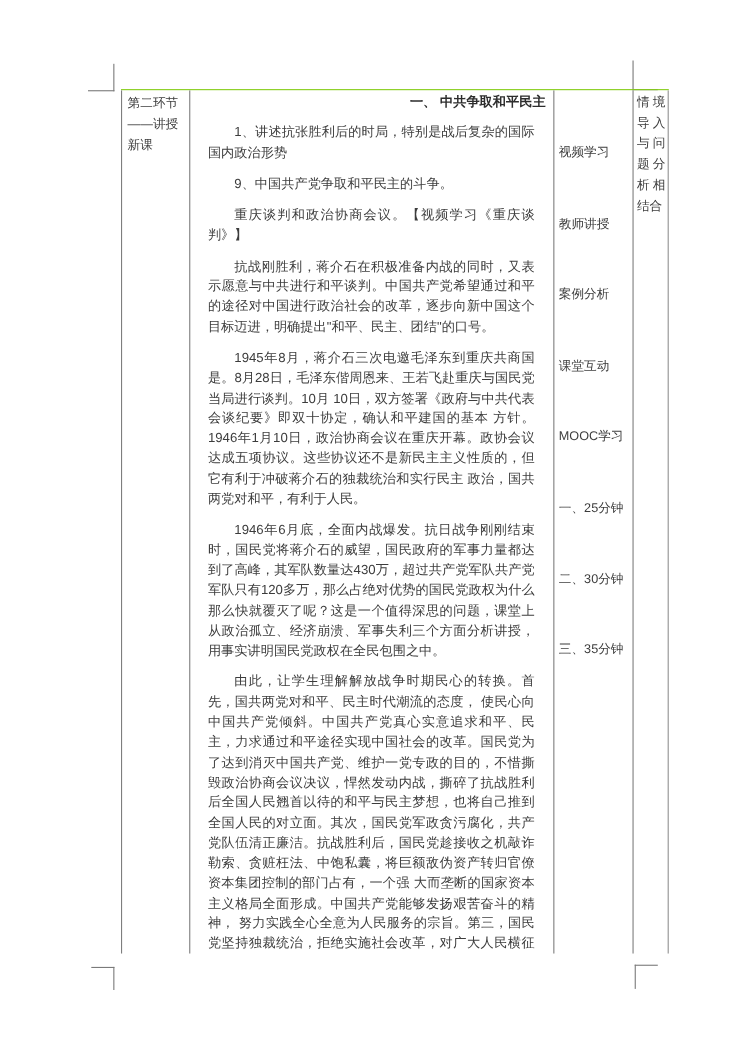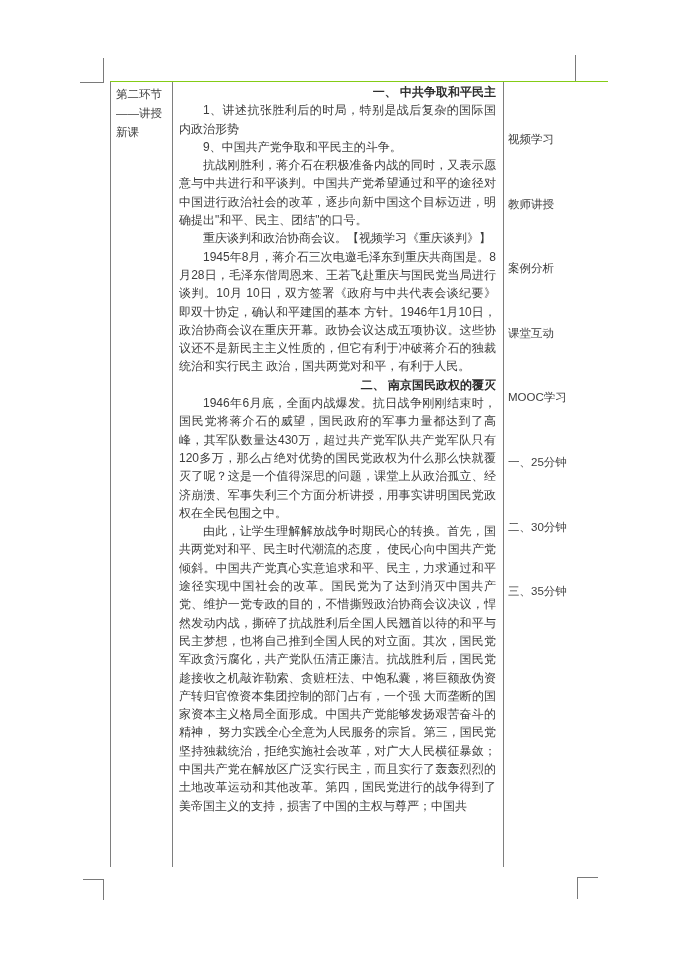--- a/index.html
+++ b/index.html
@@ -21,21 +21,21 @@
     display:flex; border-top:1px solid #84cc16; overflow:hidden;
   }
   .cell { box-sizing:border-box; border-left:1px solid #7e7e7e; overflow:hidden; }
   .cell.last { border-right:1px solid #7e7e7e; }
 
   .col-stage   { width:62px;  padding:3px 4px 0 5px; font-size:11.5px; line-height:19px; }
   .col-content { width:331px; padding:1px 7px 0 6px; font-size:12px;   line-height:18.3px; }
   .col-methods { width:72px;  padding:2px 0 0 4px;   font-size:11.5px; line-height:18.6px; white-space:nowrap; }
   .col-approach{ width:33px;  padding:2px 2px 0 3px; font-size:11.5px; line-height:19px; text-align:justify; }
 
-  .para    { margin:0; text-indent:2em; text-align:justify; }
+  .para    { margin:10px; text-indent:2em; text-align:justify; }
   .heading { margin:0; text-indent:2.2em; text-align:right; font-weight:bold; color:#2d2d2d; }
   .method-item { height:18.6px;margin-top:46px; }
 </style>
 </head>
 <body>
 
 <div class="page">
 
   <div class="crop crop-tl"></div>
   <div class="crop crop-tr"></div>
@@ -45,34 +45,36 @@
   <div class="lesson-table">
 
     <div class="cell col-stage">
       <div>第二环节——讲授新课</div>
     </div>
 
     <div class="cell col-content">
       <p class="heading">一、 中共争取和平民主</p>
       <p class="para">1、讲述抗张胜利后的时局，特别是战后复杂的国际国内政治形势</p>
       <p class="para">9、中国共产党争取和平民主的斗争。</p>
+      <p class="para">重庆谈判和政治协商会议。【视频学习《重庆谈判》】</p>
       <p class="para">抗战刚胜利，蒋介石在积极准备内战的同时，又表示愿意与中共进行和平谈判。中国共产党希望通过和平的途径对中国进行政治社会的改革，逐步向新中国这个目标迈进，明确提出"和平、民主、团结"的口号。</p>
-      <p class="para">重庆谈判和政治协商会议。【视频学习《重庆谈判》】</p>
       <p class="para">1945年8月，蒋介石三次电邀毛泽东到重庆共商国是。8月28日，毛泽东偕周恩来、王若飞赴重庆与国民党当局进行谈判。10月 10日，双方签署《政府与中共代表会谈纪要》即双十协定，确认和平建国的基本 方针。1946年1月10日，政治协商会议在重庆开幕。政协会议达成五项协议。这些协议还不是新民主主义性质的，但它有利于冲破蒋介石的独裁统治和实行民主 政治，国共两党对和平，有利于人民。</p>
-      <p class="heading">二、 南京国民政权的覆灭</p>
       <p class="para">1946年6月底，全面内战爆发。抗日战争刚刚结束时，国民党将蒋介石的威望，国民政府的军事力量都达到了高峰，其军队数量达430万，超过共产党军队共产党军队只有120多万，那么占绝对优势的国民党政权为什么那么快就覆灭了呢？这是一个值得深思的问题，课堂上从政治孤立、经济崩溃、军事失利三个方面分析讲授，用事实讲明国民党政权在全民包围之中。</p>
       <p class="para">由此，让学生理解解放战争时期民心的转换。首先，国共两党对和平、民主时代潮流的态度， 使民心向中国共产党倾斜。中国共产党真心实意追求和平、民主，力求通过和平途径实现中国社会的改革。国民党为了达到消灭中国共产党、维护一党专政的目的，不惜撕毁政治协商会议决议，悍然发动内战，撕碎了抗战胜利后全国人民翘首以待的和平与民主梦想，也将自己推到全国人民的对立面。其次，国民党军政贪污腐化，共产党队伍清正廉洁。抗战胜利后，国民党趁接收之机敲诈勒索、贪赃枉法、中饱私囊，将巨额敌伪资产转归官僚资本集团控制的部门占有，一个强 大而垄断的国家资本主义格局全面形成。中国共产党能够发扬艰苦奋斗的精神， 努力实践全心全意为人民服务的宗旨。第三，国民党坚持独裁统治，拒绝实施社会改革，对广大人民横征暴敛；中国共产党在解放区广泛实行民主，而且实行了轰轰烈烈的土地改革运动和其他改革。第四，国民党进行的战争得到了美帝国主义的支持，损害了中国的主权与尊严；中国共</p>
     </div>
 
     <div class="cell col-methods">
       <div class="method-item">视频学习</div>
       <div class="method-item">教师讲授</div>
       <div class="method-item">案例分析</div>
       <div class="method-item">课堂互动</div>
       <div class="method-item">MOOC学习</div>
       <div class="method-item">一、25分钟</div>
       <div class="method-item">二、30分钟</div>
       <div class="method-item">三、35分钟</div>
     </div>
 
+    <div class="cell col-approach last">
+      <div>情境导入与问题分析相结合</div>
+    </div>
 
   </div>
 </div>
 
 </body></html>

